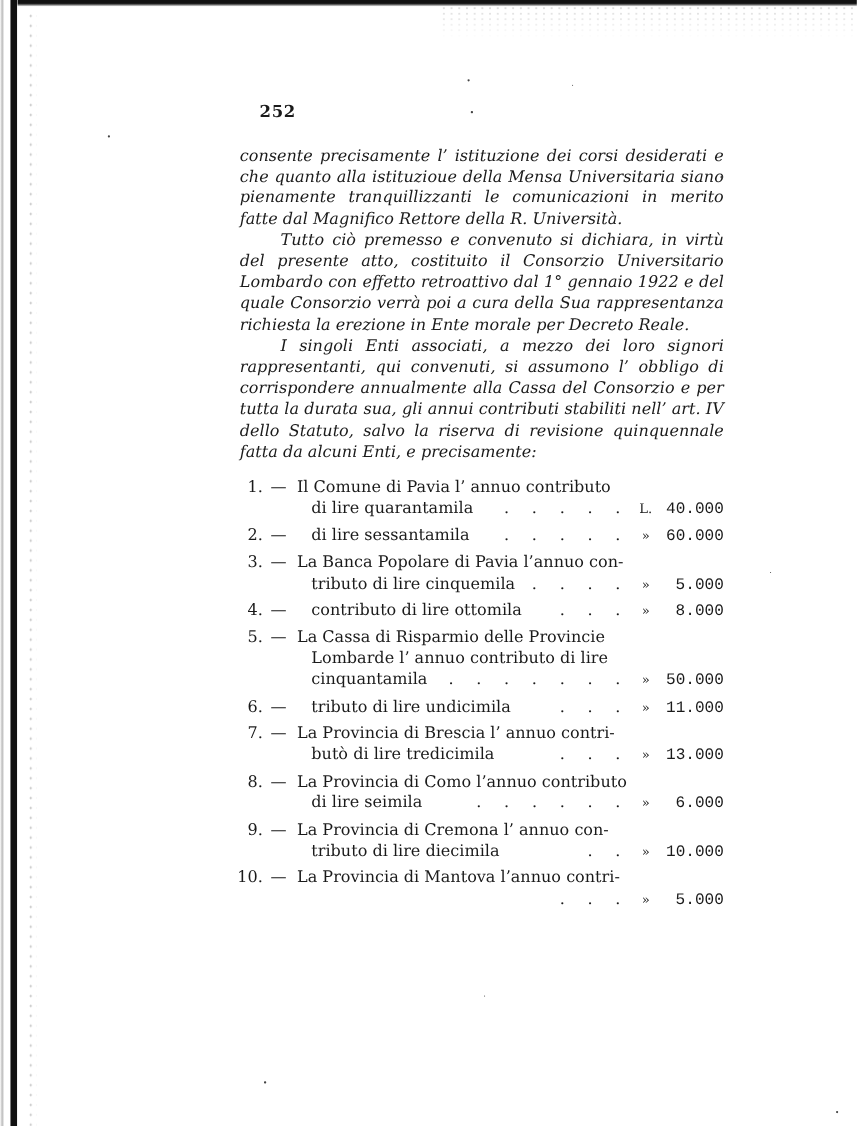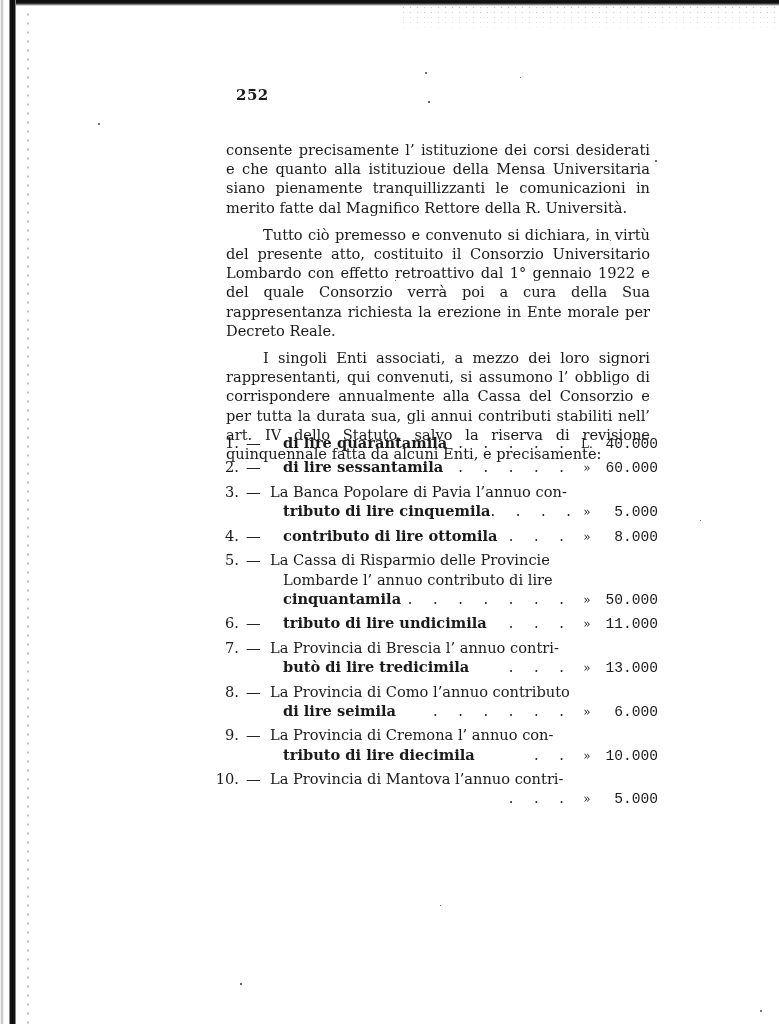--- a/index.html
+++ b/index.html
@@ -24,38 +24,38 @@
     position: absolute; left: 0; top: 0; width: 16px; height: 1024px;
     background: linear-gradient(90deg, #fff 0, #bbb 2px, #fff 4px, #fff 9px, #111 10px, #111 15px, #fff 16px);
   }
   .scan-left-dots {
     position: absolute; left: 25px; top: 10px; width: 8px; height: 1014px;
     background-image: radial-gradient(#999 0.7px, transparent 1px);
     background-size: 6px 9px; opacity: 0.6;
   }
   .page { position: absolute; left: 0; top: 0; width: 779px; height: 1024px; }
   .page-number {
-    position: absolute; left: 236px; top: 86px;
+    position: absolute; left: 236px; top: 92px;
     font-size: 15px; font-weight: bold; letter-spacing: 0.5px;
   }
   .body-text {
     position: absolute; left: 218px; top: 132px; width: 440px;
     font-size: 14.6px; line-height: 19.2px; text-align: justify;
   }
-  .body-text p { margin: 8px; text-align: justify; text-align-last: auto; }
+  .body-text p { margin: 0; text-align: justify; text-align-last: auto; font-style: italic; }
   .body-text p.indent { text-indent: 37px; }
   .list { position: absolute; left: 213px; top: 433px; width: 445px; font-size: 14.6px; line-height: 19.3px; }
   .item { position: relative; margin-bottom: 3.2px; }
   .item-num { position: absolute; left: 0; width: 26px; text-align: right; }
   .item-dash { position: absolute; left: 33px; }
   .item-body { margin-left: 57px; }
   .item-line { display: block; white-space: nowrap; }
   .item-line.cont { padding-left: 13px; }
   .item-last { display: flex; align-items: baseline; }
-  .item-last .txt { white-space: nowrap; font-weight: bold; }
+  .item-last .txt { white-space: nowrap; }
   .item-last .dots { flex: 1; letter-spacing: 8px; text-align: right; white-space: nowrap; overflow: hidden; padding-right: 4px; }
   .item-last .cur { width: 22px; text-align: center; font-size: 12px; }
   .item-last .amt { width: 60px; text-align: right; font-family: Liberation Mono, monospace; }
   .speck { position: absolute; background: #444; border-radius: 50%; }
 </style>
 </head>
 <body>
 
 <div class="scan-top"></div>
 <div class="scan-top-noise"></div>
@@ -69,20 +69,21 @@
     <p>consente precisamente l’ istituzione dei corsi desiderati e che quanto alla istituzioue della Mensa Universitaria siano pienamente tranquillizzanti le comunicazioni in merito fatte dal Magnifico Rettore della R. Università.</p>
     <p class="indent">Tutto ciò premesso e convenuto si dichiara, in virtù del presente atto, costituito il Consorzio Universitario Lombardo con effetto retroattivo dal 1° gennaio 1922 e del quale Consorzio verrà poi a cura della Sua rappresentanza richiesta la erezione in Ente morale per Decreto Reale.</p>
     <p class="indent">I singoli Enti associati, a mezzo dei loro signori rappresentanti, qui convenuti, si assumono l’ obbligo di corrispondere annualmente alla Cassa del Consorzio e per tutta la durata sua, gli annui contributi stabiliti nell’ art. IV dello Statuto, salvo la riserva di revisione quinquennale fatta da alcuni Enti, e precisamente:</p>
   </div>
 
   <div class="list" id="contrib-list">
       <div class="item">
         <span class="item-num">1.</span>
         <span class="item-dash">—</span>
         <div class="item-body">
+          <span class="item-line">Il Comune di Pavia l’ annuo contributo</span>
           <div class="item-line cont item-last">
             <span class="txt">di lire quarantamila</span>
             <span class="dots">. . . . .</span>
             <span class="cur">L.</span>
             <span class="amt">40.000</span>
           </div>
         </div>
       </div>
       <div class="item">
         <span class="item-num">2.</span>

